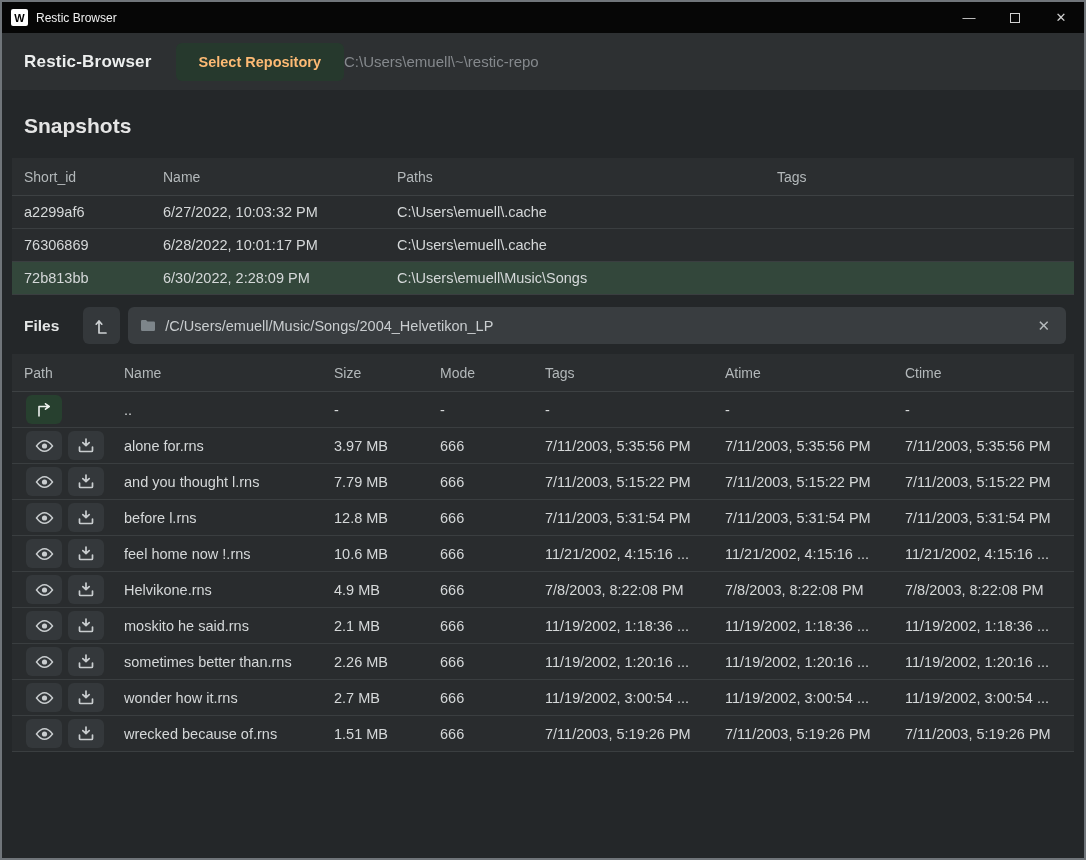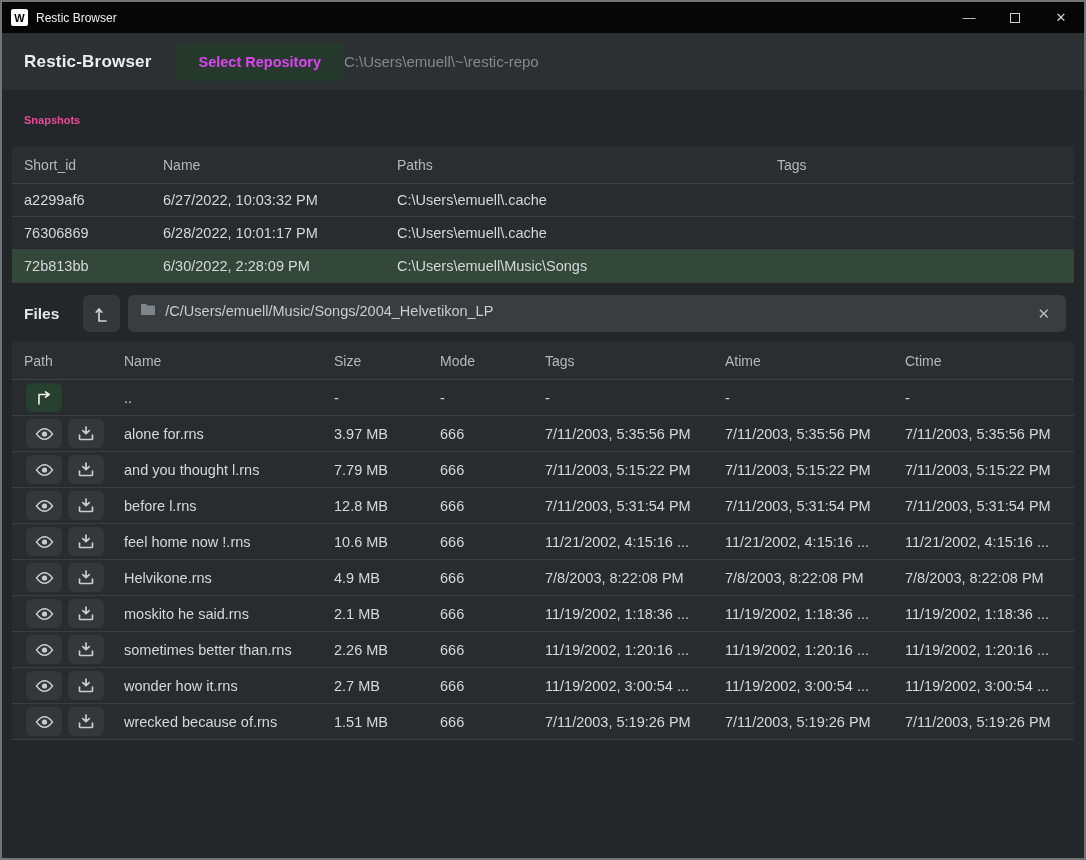--- a/index.html
+++ b/index.html
@@ -30,28 +30,28 @@
     color: #d0d0d0; font-size: 13px; background: transparent; border: none; cursor: default;
   }
   .win-btn .max-glyph { width: 10px; height: 10px; border: 1px solid #d0d0d0; display: block; }
   
   .header {
     height: 57px; background: #2d3032;
     display: flex; align-items: center; padding: 0 22px;
   }
   .header .app-title { font-size: 17px; font-weight: bold; color: #eceeee; letter-spacing: .2px; }
   .btn-green {
-    margin-left: 24px; background: #26392d; color: #d946ef;
+    margin-left: 24px; background: #26392d; color: #fdba74;
     font-weight: bold; font-size: 14.5px; border: none; border-radius: 6px;
     padding: 11px 23px; cursor: pointer; font-family: inherit;
   }
   .header .repo-path { margin-left: 0; color: #85898d; font-size: 15px; }
   
   .section-heading {
-    font-size: 11px; font-weight: bold; color: #ec4899;
+    font-size: 21px; font-weight: bold; color: #e5e5e5;
     padding: 24px 15px 20px 22px;
   }
   
   .tbl { margin: 0 10px; }
   .tbl-head {
     display: grid; align-items: center;
     background: #2b2e30; color: #b3b8ba; font-size: 14px;
     height: 38px; border-bottom: 1px solid #3d4143;
   }
   .row {
@@ -68,21 +68,21 @@
   
   .files-bar { display: flex; align-items: center; padding: 12px 18px 10px 22px; }
   .files-bar .section-label { font-size: 15.5px; font-weight: bold; color: #e4e6e6; text-align: center; }
   .icon-btn {
     background: #34383b; border: none; border-radius: 6px; cursor: pointer;
     display: flex; align-items: center; justify-content: center; color: #cdd1d3;
   }
   .tree-btn { width: 37px; height: 37px; margin-left: 24px; }
   .path-box {
     flex: 1; margin-left: 8px; height: 37px; background: #393d40;
-    border-radius: 6px; display: flex; align-items: flex-start; padding: 8px 10px 0 12px;
+    border-radius: 6px; display: flex; align-items: center; padding: 0 10px 0 12px;
   }
   .path-box input {
     flex: 1; background: transparent; border: none; outline: none;
     color: #c9cdcf; font-size: 14.5px; font-family: inherit; margin-left: 9px;
   }
   .clear-btn { background: transparent; border: none; color: #b4b9bb; font-size: 15px; cursor: pointer; padding: 2px 6px; }
   
   .file-grid { grid-template-columns: 112px 210px 106px 105px 180px 180px 1fr; }
   .file-row { min-height: 36px; }
   .actions { display: flex; gap: 6px; padding-left: 14px; }

